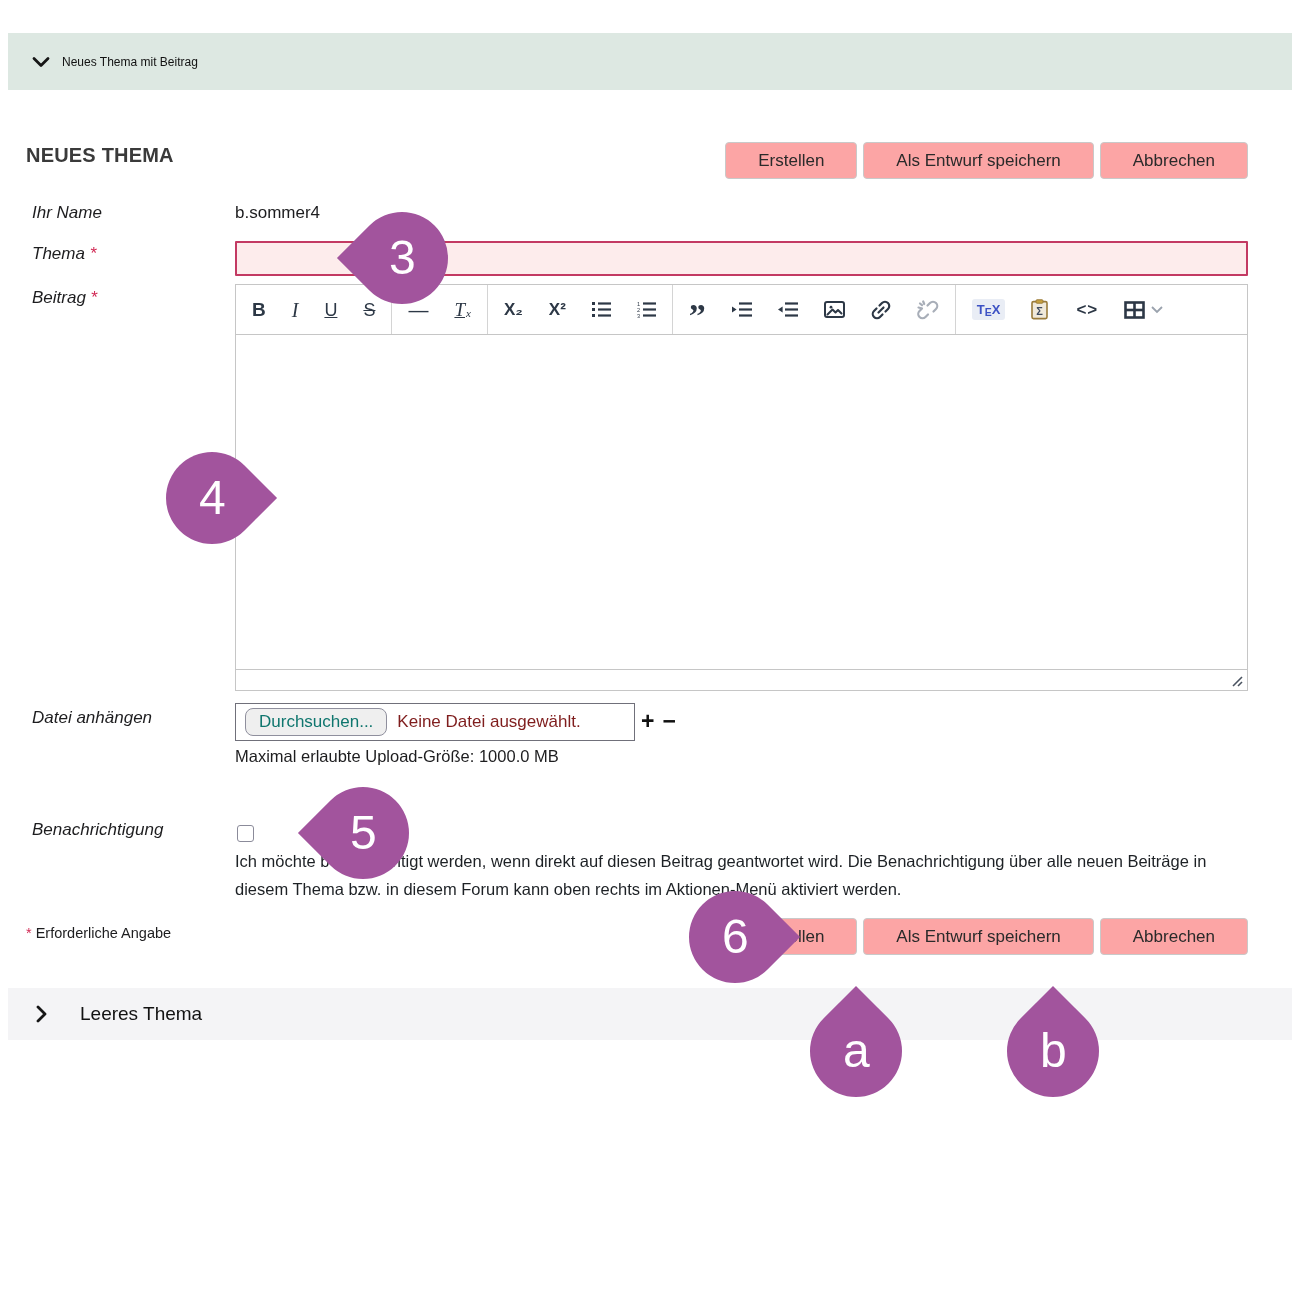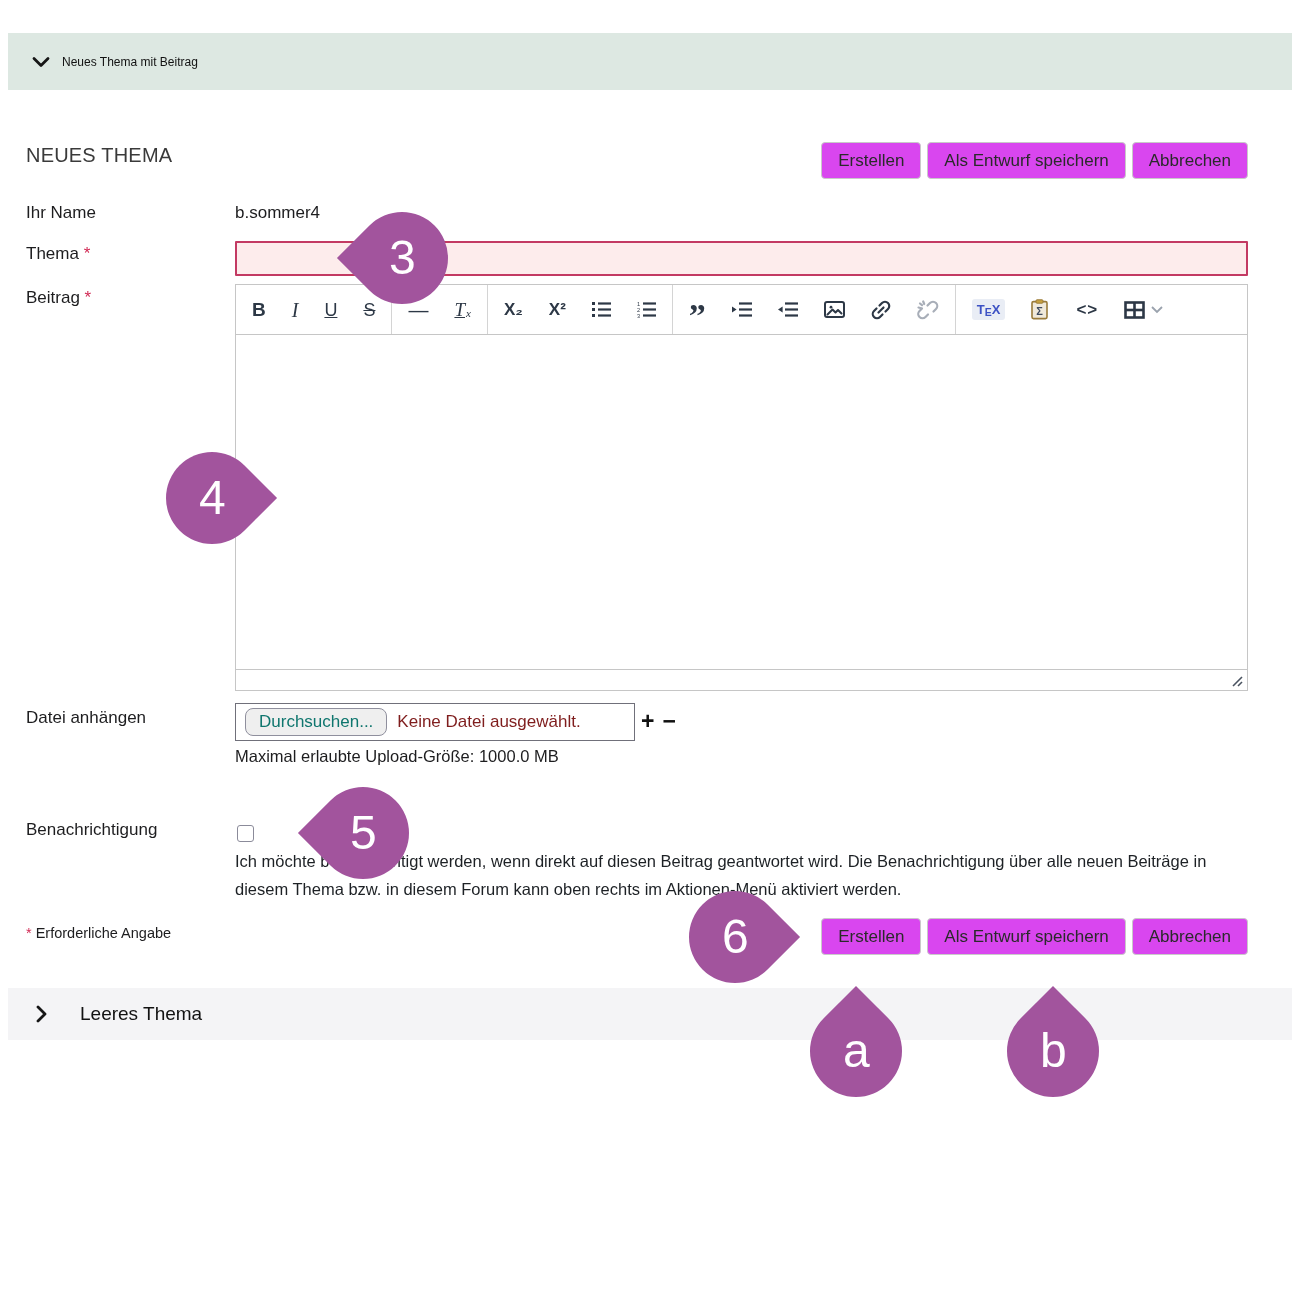--- a/index.html
+++ b/index.html
@@ -8,30 +8,30 @@
 
   
   .topbar{position:absolute;left:8px;right:8px;top:33px;height:57px;background:#dde8e2;
           display:flex;align-items:center;padding-left:22px;box-sizing:border-box;gap:10px;cursor:pointer;}
   .topbar .bar-title{font-size:12px;color:#121212;text-align:right;}
   .collapsedbar{position:absolute;left:8px;right:8px;top:988px;height:52px;background:#f4f4f6;
           display:flex;align-items:center;padding-left:22px;box-sizing:border-box;gap:28px;cursor:pointer;}
   .collapsedbar .bar-title{font-size:19px;color:#121212;}
 
   
-  .form-title{position:absolute;left:26px;top:144px;margin:0;font-size:20px;font-weight:normal;
+  .form-title{position:absolute;left:26px;top:144px;margin:0;font-size:20px;font-weight:bold;
               color:#3a3a3a;letter-spacing:.2px;}
   .btn-row{position:absolute;right:52px;display:flex;gap:6px;}
   .btn-row.top{top:142px;}
   .btn-row.bottom{top:918px;}
-  .btn{height:37px;padding:0 16px;font-size:17px;font-family:"Liberation Sans",sans-serif;
-       color:#2a2a2a;background:#d946ef;border:1px solid #c9c9c9;border-radius:4px;cursor:pointer;white-space:nowrap;}
-
-  
-  .flabel{position:absolute;left:26px;font-size:17px;color:#1d1d1f;}
+  .btn{height:37px;padding:0 32px;font-size:17px;font-family:"Liberation Sans",sans-serif;
+       color:#2a2a2a;background:#fca5a5;border:1px solid #c9c9c9;border-radius:4px;cursor:pointer;white-space:nowrap;}
+
+  
+  .flabel{position:absolute;left:32px;font-size:17px;color:#1d1d1f;font-style:italic;}
   .req{color:#d12954;}
   .fvalue{position:absolute;left:235px;font-size:17px;color:#1d1d1f;text-align:center;}
 
   
   .topic-input{position:absolute;left:235px;top:241px;width:1013px;height:35px;box-sizing:border-box;
                background:#fdecec;border:2px solid #c33a63;border-radius:1px;outline:none;
                font-size:17px;padding:0 8px;font-family:"Liberation Sans",sans-serif;}
 
   
   .editor{position:absolute;left:235px;top:284px;width:1013px;height:407px;box-sizing:border-box;

